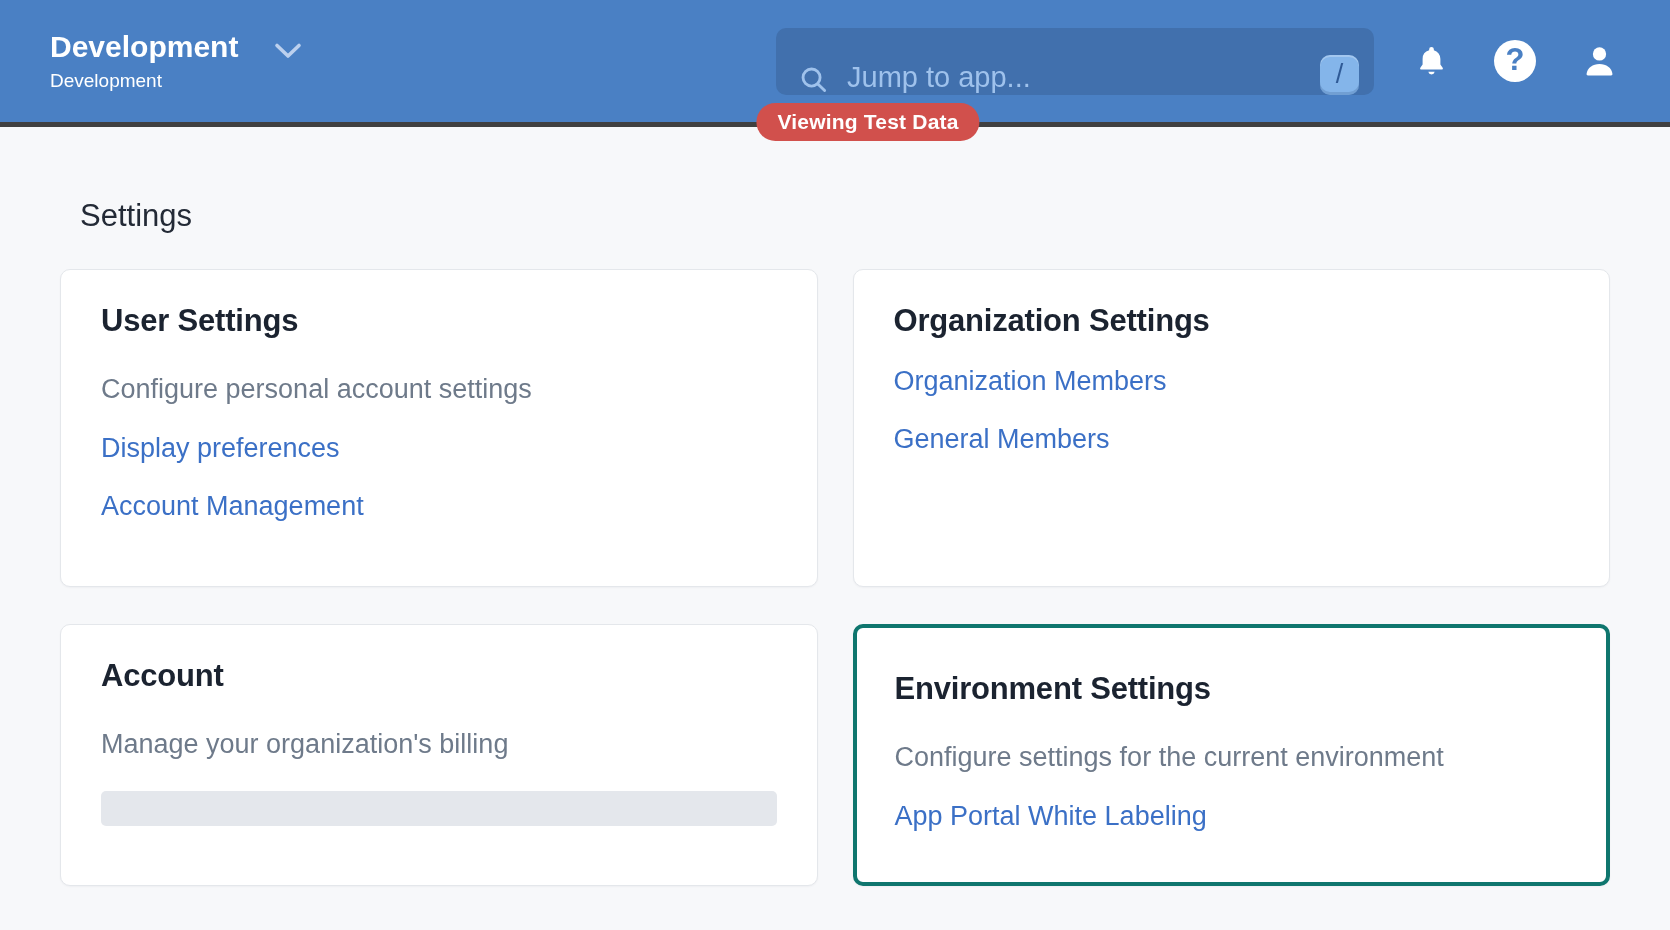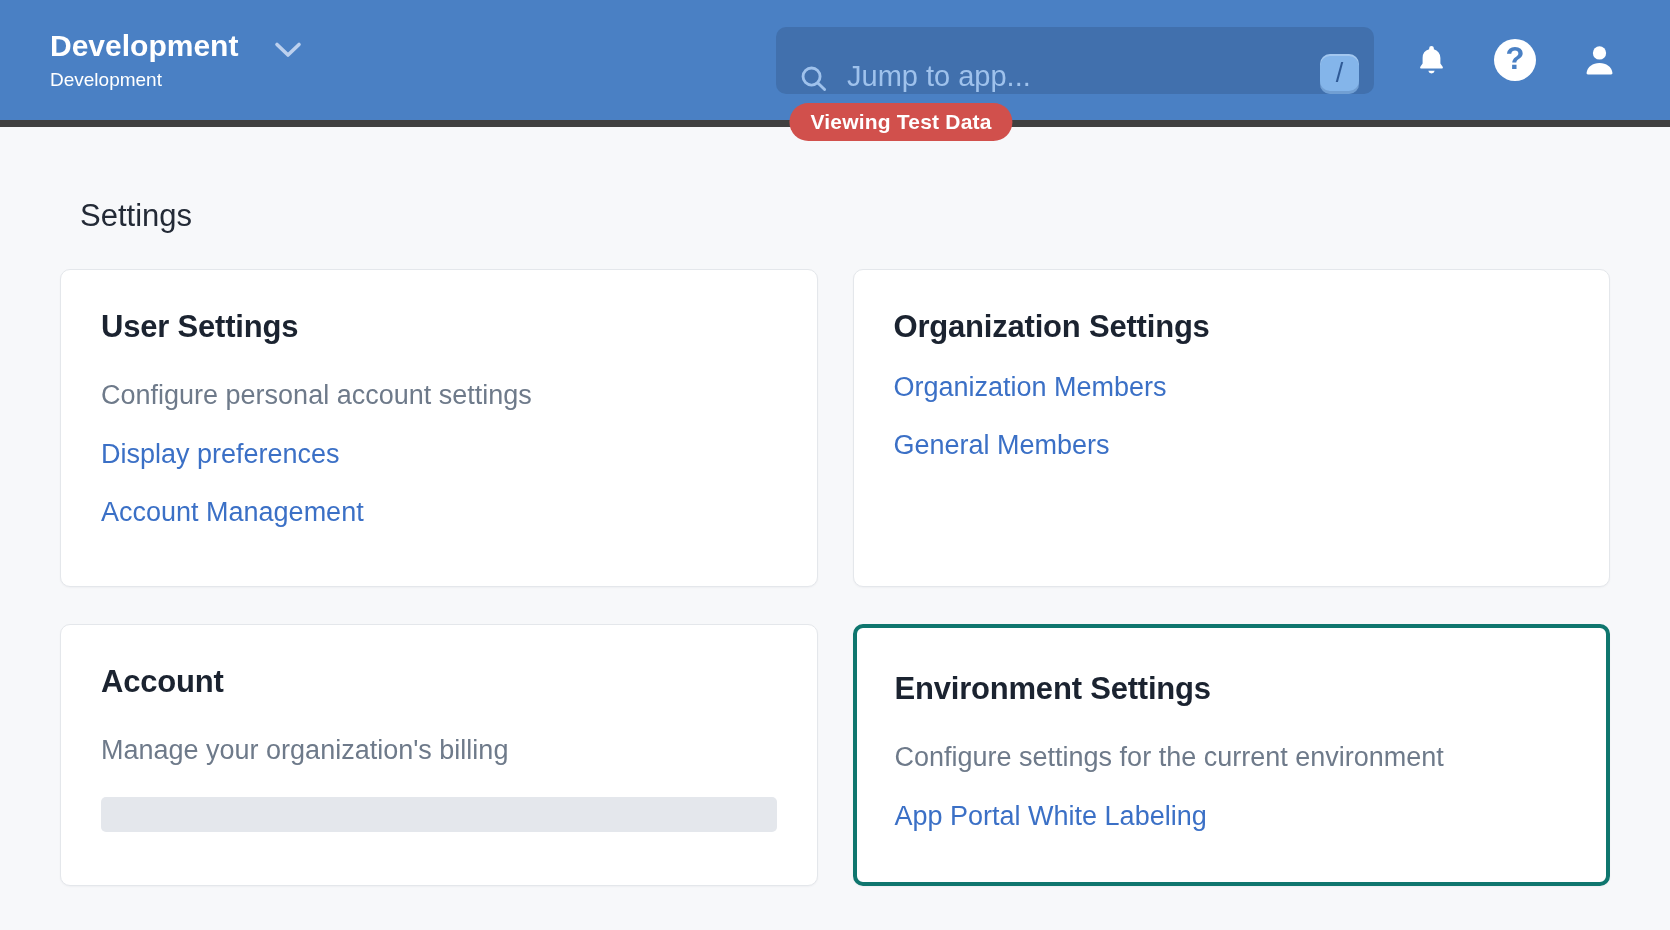--- a/index.html
+++ b/index.html
@@ -9,21 +9,21 @@
     background: #f7f8fa;
     font-family: "Liberation Sans", sans-serif;
     position: relative;
     overflow: hidden;
   }
 
   
   .top-nav {
     height: 127px;
     background: #4a80c4;
-    border-bottom: 7px solid #404040;
+    border-bottom: 5px solid #404040;
     display: flex;
     align-items: center;
     padding: 0 52px 0 50px;
     position: relative;
   }
   .env-switcher {
     display: flex;
     align-items: center;
     gap: 36px;
     cursor: pointer;
@@ -82,21 +82,21 @@
     font-size: 31px;
     font-weight: 700;
     display: flex; align-items: center; justify-content: center;
     padding-bottom: 2px;
   }
 
   
   .test-banner {
     position: absolute;
     top: 103px;
-    left: 901px;
+    left: 868px;
     transform: translateX(-50%);
     background: #d1504c;
     color: #fff;
     height: 38px;
     line-height: 38px;
     padding: 0 21px;
     border-radius: 19px;
     font-size: 21px;
     font-weight: 600;
     letter-spacing: 0.2px;
@@ -118,21 +118,21 @@
     display: grid;
     grid-template-columns: 1fr 1fr;
     grid-template-rows: 318px 262px;
     column-gap: 35px;
     row-gap: 37px;
   }
   .card {
     background: #ffffff;
     border: 1px solid #e4e7eb;
     border-radius: 10px;
-    padding: 28px 40px;
+    padding: 22px 40px;
     box-shadow: 0 1px 2px rgba(23,30,45,0.04);
   }
   .card.highlighted {
     border: 4px solid #0f766e;
     padding: 32px 38px;
   }
   .card-title {
     font-size: 31px;
     font-weight: 700;
     color: #1b2330;

